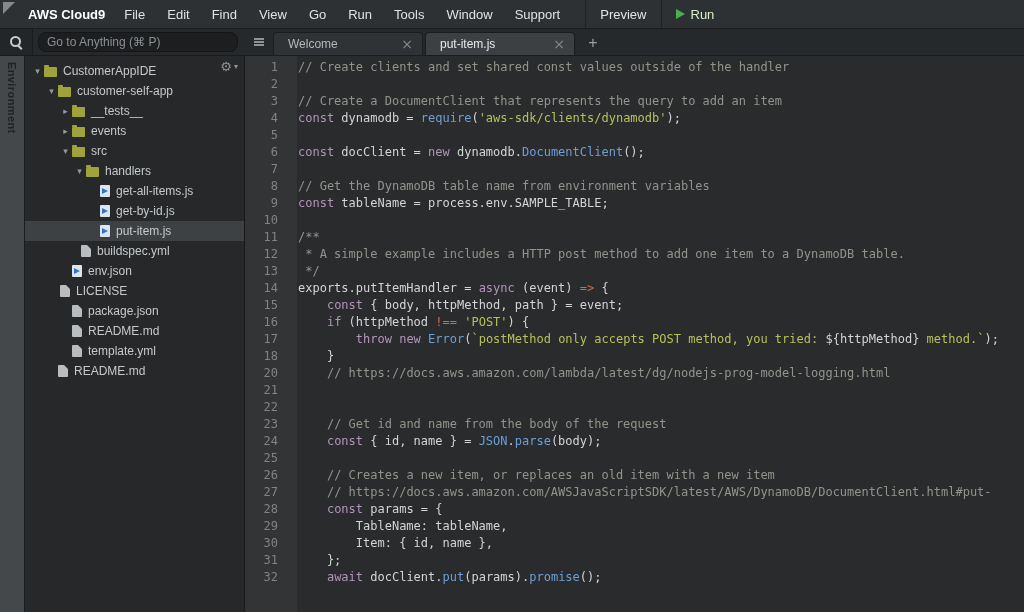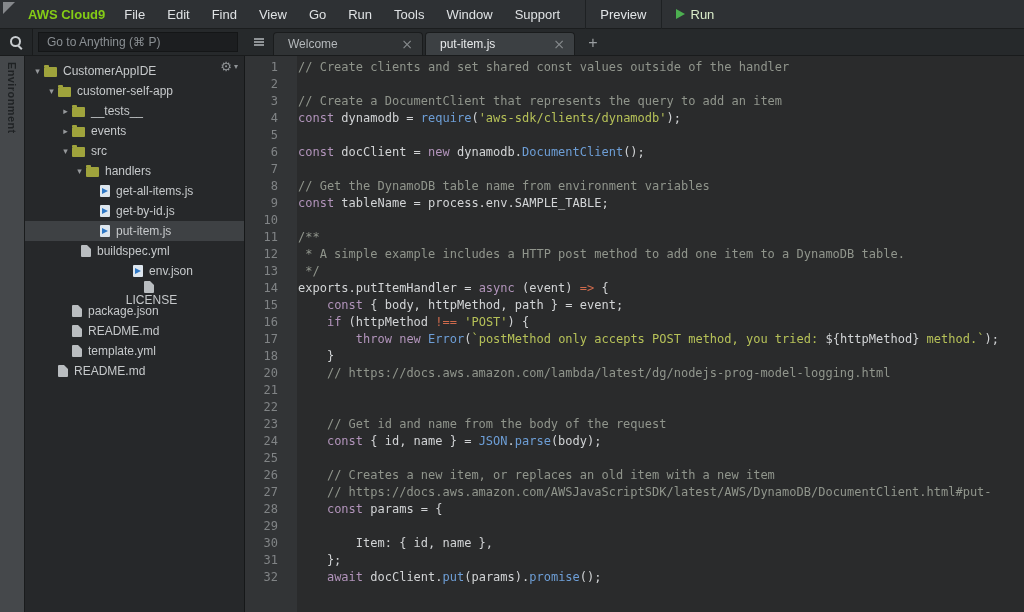--- a/index.html
+++ b/index.html
@@ -6,40 +6,40 @@
   html,body { width:1024px; height:612px; overflow:hidden; }
   body { font-family:"Liberation Sans","DejaVu Sans",sans-serif; background:#2b2b2b; -webkit-font-smoothing:antialiased; }
 
   .app { width:1024px; height:612px; display:flex; flex-direction:column; overflow:hidden; }
 
   
   .menubar { height:29px; flex:none; display:flex; align-items:center; background:#2e3134;
              border-bottom:1px solid #1b1d1e; color:#dfe2e4; font-size:13px; position:relative; }
   .corner { position:absolute; top:2px; left:3px; width:0; height:0;
             border-top:12px solid #85888b; border-right:12px solid transparent; }
-  .brand { font-weight:bold; color:#84cc16; margin:0 8px 0 28px; }
+  .brand { font-weight:bold; color:#ffffff; margin:0 8px 0 28px; }
   .menu-item { padding:16px 11px; line-height:29px; cursor:default; }
   .mb-sep { width:1px; height:29px; background:#1e2123; }
   .mb-gap { width:14px; }
   .topbtn { display:flex; align-items:center; padding:0 14px; height:29px; color:#e2e5e7; }
   .play { width:0; height:0; border-left:9px solid #4caf50; border-top:5px solid transparent;
           border-bottom:5px solid transparent; margin-right:6px; }
   .run-label { color:#d9ecc9; }
 
   
   .subbar { height:27px; flex:none; display:flex; align-items:stretch; background:#26292b;
             border-bottom:1px solid #191b1c; }
   .search-sq { width:33px; flex:none; display:flex; align-items:center; justify-content:center;
                background:#232628; border-right:1px solid #191b1c; }
   .mag { position:relative; width:14px; height:14px; }
   .mag::before { content:''; position:absolute; left:1px; top:1px; width:7px; height:7px;
                  border:2px solid #c9cdd0; border-radius:50%; }
   .mag::after { content:''; position:absolute; left:10px; top:10px; width:5px; height:2px;
                 background:#c9cdd0; transform:rotate(45deg); transform-origin:0 0; }
-  .goto { width:200px; margin:3px 5px; background:#1c1e20; border:1px solid #141617; border-radius:0;
+  .goto { width:200px; margin:3px 5px; background:#1c1e20; border:1px solid #141617; border-radius:8px;
           color:#9ba0a4; font-size:12px; padding:0 8px; outline:none;
           font-family:"Liberation Sans","DejaVu Sans",sans-serif; }
   .goto::placeholder { color:#8a8f93; }
   .tabbar { flex:1; display:flex; align-items:flex-end; padding-left:4px; }
   .tablist-btn { width:20px; height:20px; margin:0 4px 3px 2px; display:flex; align-items:center;
                  justify-content:center; }
   .bars { width:10px; height:2px; background:#8f9396; box-shadow:0 3px 0 #8f9396, 0 -3px 0 #8f9396; }
   .tab { display:flex; align-items:center; justify-content:space-between; height:23px; min-width:150px;
          padding:0 9px 0 14px; margin-right:2px; background:#303335; border:1px solid #1a1c1d;
          border-bottom:none; border-radius:4px 4px 0 0; font-size:12px; color:#b4b8bb; }
@@ -200,26 +200,26 @@
           <div class="tree-row selected" style="padding-left: 62px;">
             <span class="caret"></span>
             <span class="ticon js"></span>
             <span class="tlabel">put-item.js</span>
           </div>
           <div class="tree-row" style="padding-left: 34px; margin-left: 9px;">
             <span class="caret"></span>
             <span class="ticon file"></span>
             <span class="tlabel">buildspec.yml</span>
           </div>
-          <div class="tree-row" style="padding-left: 44px; justify-content: center;">
+          <div class="tree-row" style="padding-left: 34px;">
             <span class="caret"></span>
             <span class="ticon js"></span>
             <span class="tlabel">env.json</span>
           </div>
-          <div class="tree-row" style="padding-left: 34px; flex-direction: column;">
+          <div class="tree-row" style="padding-left: 22px;">
             <span class="caret"></span>
             <span class="ticon file"></span>
             <span class="tlabel">LICENSE</span>
           </div>
           <div class="tree-row" style="padding-left: 34px;">
             <span class="caret"></span>
             <span class="ticon file"></span>
             <span class="tlabel">package.json</span>
           </div>
           <div class="tree-row" style="padding-left: 34px;">
@@ -343,20 +343,21 @@
         <div class="code-line">
           <span class="ln">27</span>
           <span class="code"><span class="tk-p">    </span><span class="tk-c">// https://docs.aws.amazon.com/AWSJavaScriptSDK/latest/AWS/DynamoDB/DocumentClient.html#put-</span></span>
         </div>
         <div class="code-line">
           <span class="ln">28</span>
           <span class="code"><span class="tk-p">    </span><span class="tk-k">const</span><span class="tk-p"> params = {</span></span>
         </div>
         <div class="code-line">
           <span class="ln">29</span>
+          <span class="code"><span class="tk-p">        TableName: tableName,</span></span>
         </div>
         <div class="code-line">
           <span class="ln">30</span>
           <span class="code"><span class="tk-p">        Item: { id, name },</span></span>
         </div>
         <div class="code-line">
           <span class="ln">31</span>
           <span class="code"><span class="tk-p">    };</span></span>
         </div>
         <div class="code-line">

